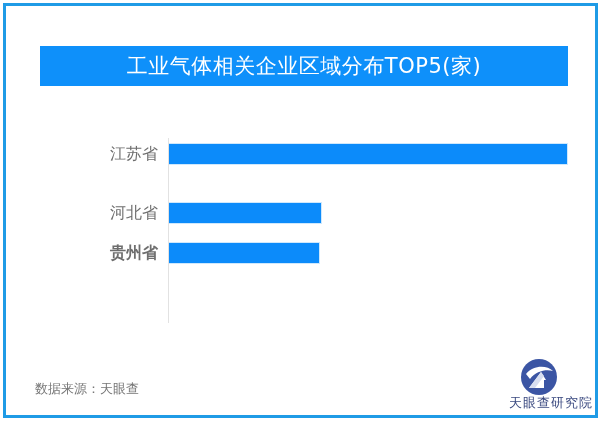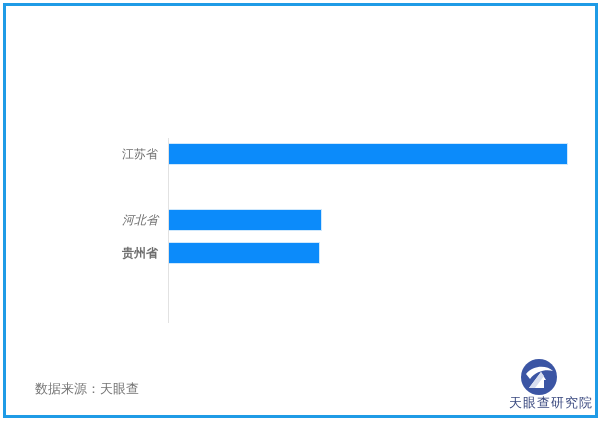--- a/index.html
+++ b/index.html
@@ -64,21 +64,21 @@
     height: 22px;
   }
   .cat-label {
     position: absolute;
     left: 0;
     top: 0;
     width: 118px;
     height: 22px;
     line-height: 22px;
     text-align: right;
-    font-size: 12px;
+    font-size: 16px;
     color: #6E6E6E;
     white-space: nowrap;
   }
   .bar-track {
     position: absolute;
     left: 129px;
     top: 0;
     right: 0;
     height: 22px;
   }
@@ -122,33 +122,36 @@
     color: #3B4A80;
     letter-spacing: 1px;
     white-space: nowrap;
   }
 </style>
 </head>
 <body>
 
 <div id="card">
 
+  <div id="title-bar">
+    <span id="title-text">工业气体相关企业区域分布TOP5(家)</span>
+  </div>
 
   <div id="plot">
     <div id="axis-line"></div>
 
     <div class="row" style="top:9px;">
       <span class="cat-label">江苏省</span>
       <div class="bar-track">
         <div class="bar" style="width:100%;"></div>
       </div>
     </div>
 
 
-    <div class="row" style="top:75px;font-style:italic;">
+    <div class="row" style="top:68px;">
       <span class="cat-label">河北省</span>
       <div class="bar-track">
         <div class="bar" style="width:38.3%;"></div>
       </div>
     </div>
 
     <div class="row" style="top:108px;font-weight:bold;">
       <span class="cat-label">贵州省</span>
       <div class="bar-track">
         <div class="bar" style="width:37.9%;"></div>

